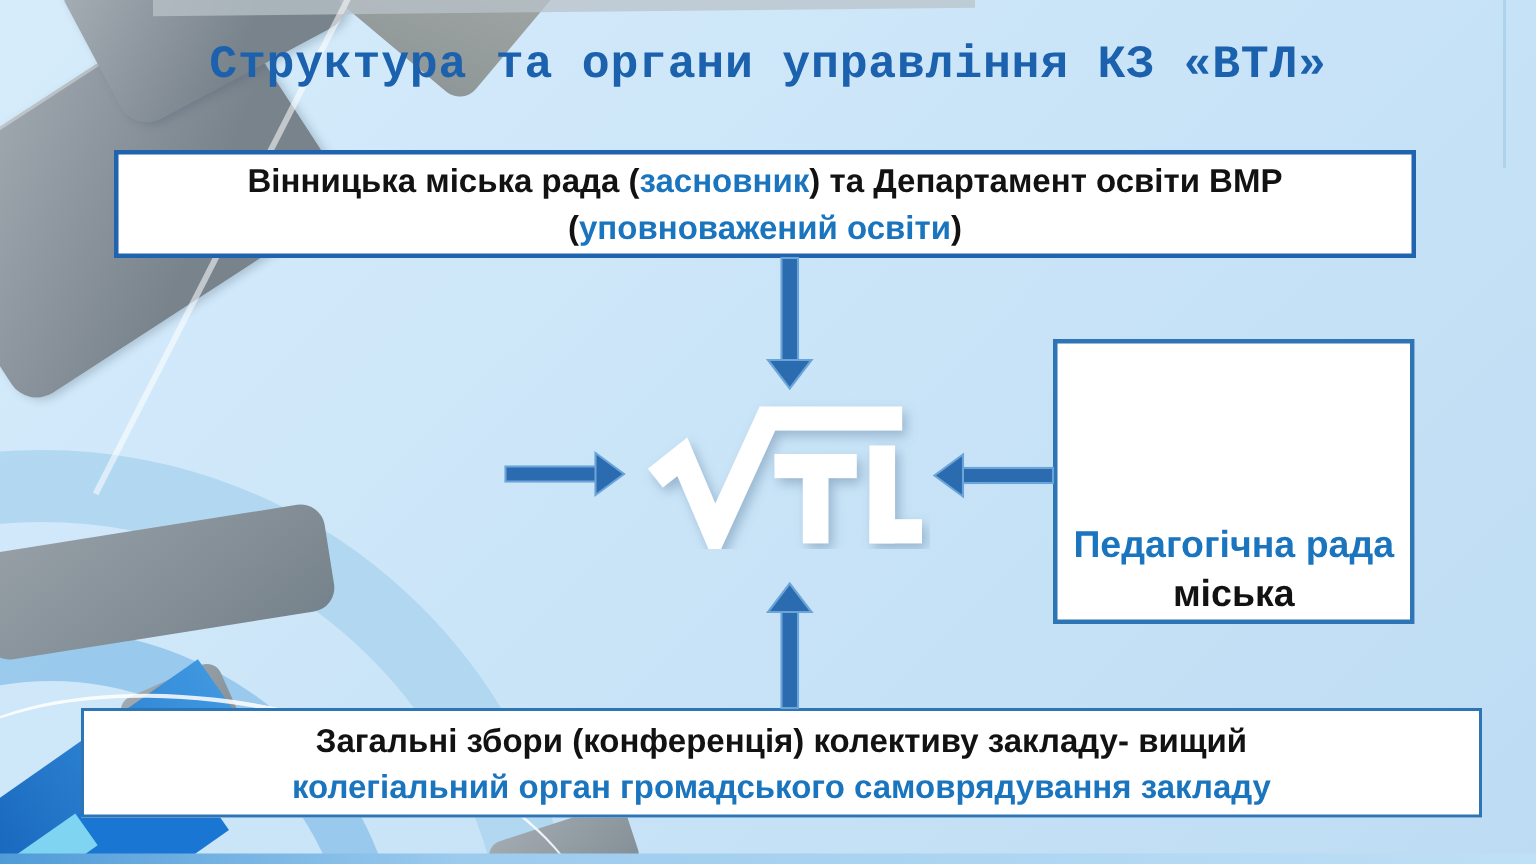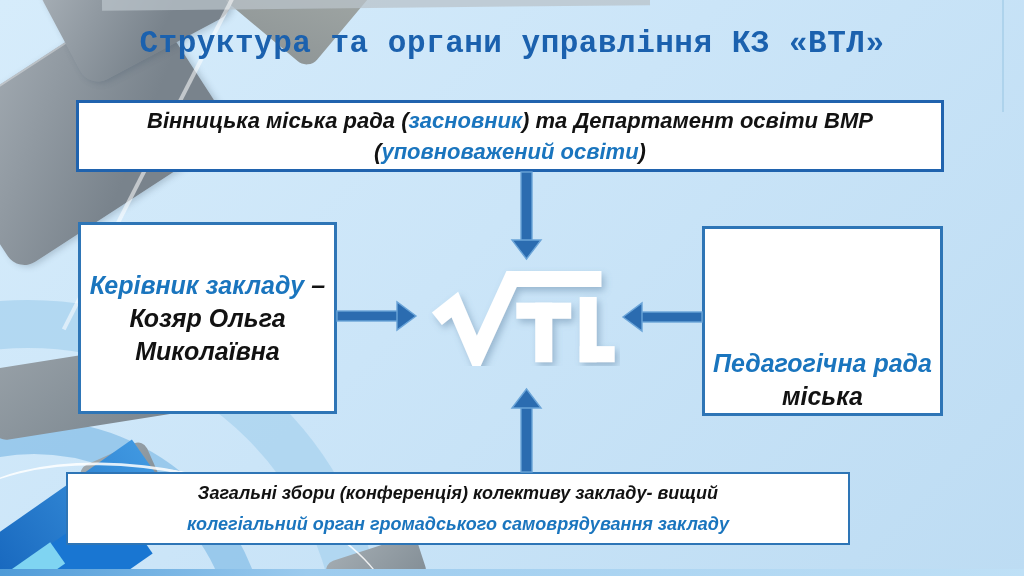--- a/index.html
+++ b/index.html
@@ -49,30 +49,30 @@
   
   .title{
     position:absolute;left:0;top:26px;width:1024px;text-align:center;margin:0;
     font-family:Liberation Mono, monospace;
     font-size:31px;font-weight:bold;color:var(--title-blue);letter-spacing:.5px;
   }
   
   .box{position:absolute;background:#fff;box-sizing:border-box;
        display:flex;flex-direction:column;justify-content:center;align-items:center;
        text-align:center;font-weight:bold;color:var(--text-black);}
-  .box p{margin:0;font-style:italic;}
+  .box p{margin:0;}
   .blue{color:var(--text-blue);}
   .box-top{left:76px;top:100px;width:868px;height:72px;border:3px solid #2063ae;
        font-size:22px;line-height:31px;}
   .box-left{left:78px;top:222px;width:259px;height:192px;border:3px solid var(--border-blue);
        font-size:25px;line-height:33px;}
   .box-right{left:702px;top:226px;width:241px;height:190px;border:3px solid var(--border-blue);
        font-size:25px;line-height:33px;justify-content:flex-end;}
-  .box-bottom{left:66px;top:472px;width:784px;height:73px;border:2px solid var(--border-blue);
-       font-size:18px;line-height:31px;}
+  .box-bottom{left:54px;top:472px;width:934px;height:73px;border:2px solid var(--border-blue);
+       font-size:22px;line-height:31px;}
   
   .logo{position:absolute;left:424px;top:262px;width:196px;height:104px;}
   .arrows{position:absolute;left:0;top:0;width:1024px;height:576px;}
 </style>
 </head>
 <body>
 
 <div class="slide">
 
   <div class="decor ring-a"></div>
@@ -91,23 +91,20 @@
   <div class="decor white-curve"></div>
   <div class="decor right-edge-line"></div>
   <div class="decor bottom-strip"></div>
 
   <h1 class="title">Структура та органи управління КЗ «ВТЛ»</h1>
 
   <div class="box box-top">
     <p><span>Вінницька міська рада (</span><span class="blue">засновник</span><span>) та Департамент освіти ВМР</span><br><span>(</span><span class="blue">уповноважений освіти</span><span>)</span></p>
   </div>
 
-  <div class="box box-left">
-    <p><span class="blue">Керівник закладу</span><span> –</span><br><span>Козяр Ольга</span><br><span>Миколаївна</span></p>
-  </div>
 
   <div class="box box-right">
     <p><span class="blue">Педагогічна рада</span><br><span>міська</span></p>
   </div>
 
   <div class="box box-bottom">
     <p><span>Загальні збори (конференція) колективу закладу- вищий</span><br><span class="blue">колегіальний орган громадського самоврядування закладу</span></p>
   </div>
 
   <svg class="arrows" viewBox="0 0 1024 576" aria-hidden="true">

